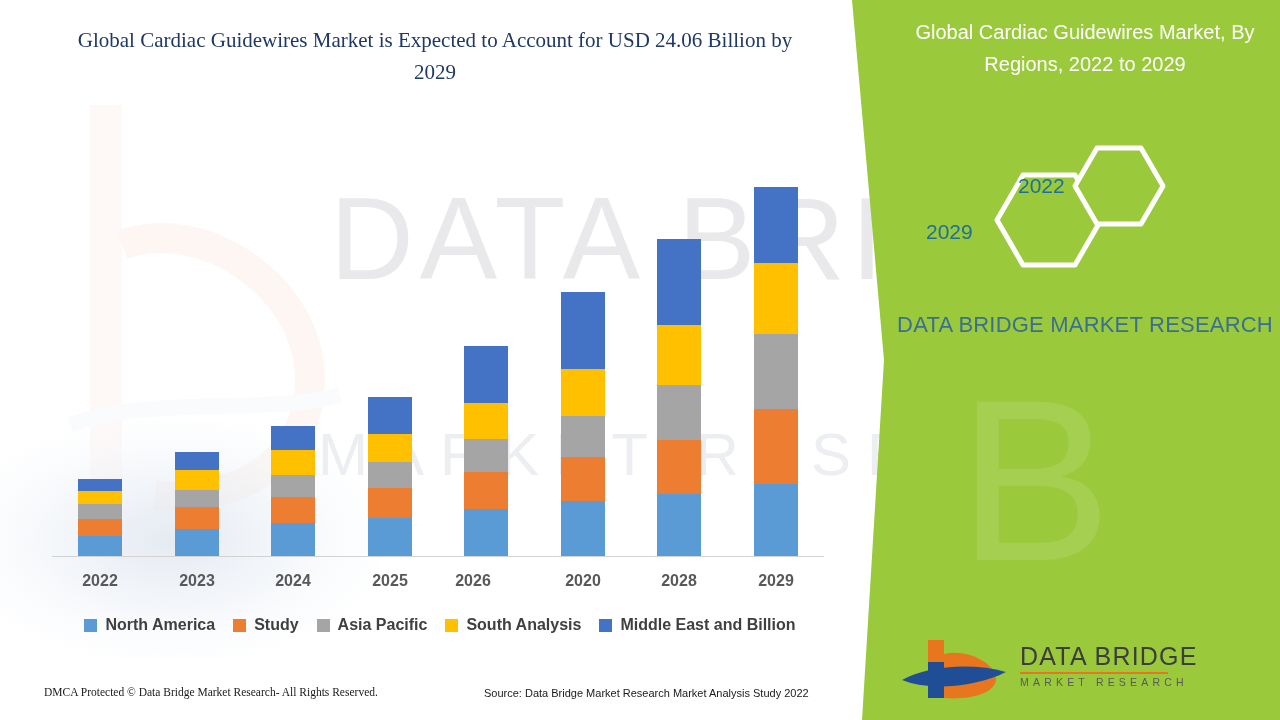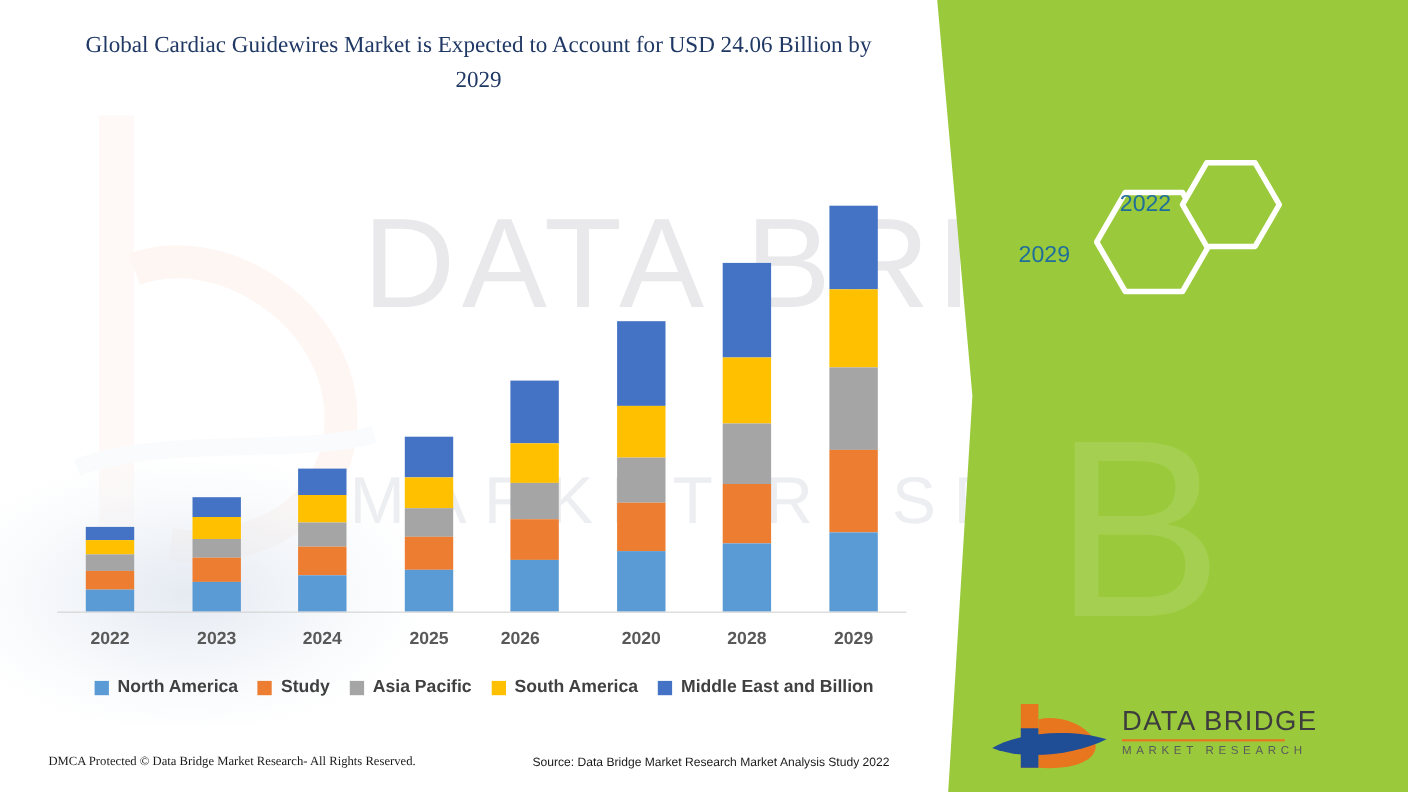--- a/index.html
+++ b/index.html
@@ -326,21 +326,21 @@
         <div class="leg-item">
           <span class="leg-sw" style="background: rgb(237, 125, 49);"></span>
           <span class="leg-tx">Study</span>
         </div>
         <div class="leg-item">
           <span class="leg-sw" style="background: rgb(165, 165, 165);"></span>
           <span class="leg-tx">Asia Pacific</span>
         </div>
         <div class="leg-item">
           <span class="leg-sw" style="background: rgb(255, 192, 0);"></span>
-          <span class="leg-tx">South America</span>
+          <span class="leg-tx">South Analysis</span>
         </div>
         <div class="leg-item">
           <span class="leg-sw" style="background: rgb(68, 114, 196);"></span>
           <span class="leg-tx">Middle East and Billion</span>
         </div>
       </div>
 
     <div id="footer-left">DMCA Protected © Data Bridge Market Research- All Rights Reserved.</div>
     <div id="footer-source">Source: Data Bridge Market Research Market Analysis Study 2022</div>
   </div>
@@ -349,32 +349,34 @@
     <svg id="green-shape" viewBox="0 0 1280 720" preserveAspectRatio="none">
       <path id="green-path" d="M 852 0 L 1280 0 L 1280 720 L 862 720 L 884 360 Z" fill="#9ACA3C"></path>
 
       <g opacity="0.10" fill="#ffffff">
         <text x="1035" y="560" font-family="Liberation Sans, sans-serif" font-size="230" text-anchor="middle">B</text>
       </g>
     </svg>
   </div>
 
   <div id="right-content">
+    <div id="right-title">Global Cardiac Guidewires Market, By Regions, 2022 to 2029</div>
 
     <div id="hex-wrap">
       <svg width="230" height="145" viewBox="0 0 230 145">
 
         <polygon points="22,80 48,35 100,35 126,80 100,125 48,125" fill="none" stroke="#ffffff" stroke-width="5" stroke-linejoin="round"></polygon>
 
         <polygon points="100,46 122,8 166,8 188,46 166,84 122,84" fill="#9ACA3C" stroke="#ffffff" stroke-width="5" stroke-linejoin="round"></polygon>
       </svg>
     </div>
     <div class="hex-label" id="hex-2022-label">2022</div>
     <div class="hex-label" id="hex-2029-label">2029</div>
 
+    <div id="brand-text">DATA BRIDGE MARKET RESEARCH</div>
 
     <div id="logo">
       <svg width="120" height="66" viewBox="0 0 120 66" style="position:absolute;left:8px;top:0;">
         <path d="M30 4 L30 62 L46 62 L46 4 Z" fill="#E8761F"></path>
         <path d="M46 18 C 72 12, 100 30, 98 44 C 96 58, 72 64, 46 62 L46 46 C 64 48, 80 44, 80 38 C 80 31, 64 30, 46 34 Z" fill="#E8761F"></path>
         <path d="M4 44 C 28 30, 74 26, 108 36 C 80 50, 34 56, 4 44 Z" fill="#1F4E96"></path>
         <path d="M30 26 L30 62 L46 62 L46 26 Z" fill="#1F4E96"></path>
         <path d="M46 34 C 66 30, 80 32, 80 38 C 80 44, 64 48, 46 46 Z" fill="#1F4E96"></path>
       </svg>
       <div id="logo-txt1">DATA BRIDGE</div>

